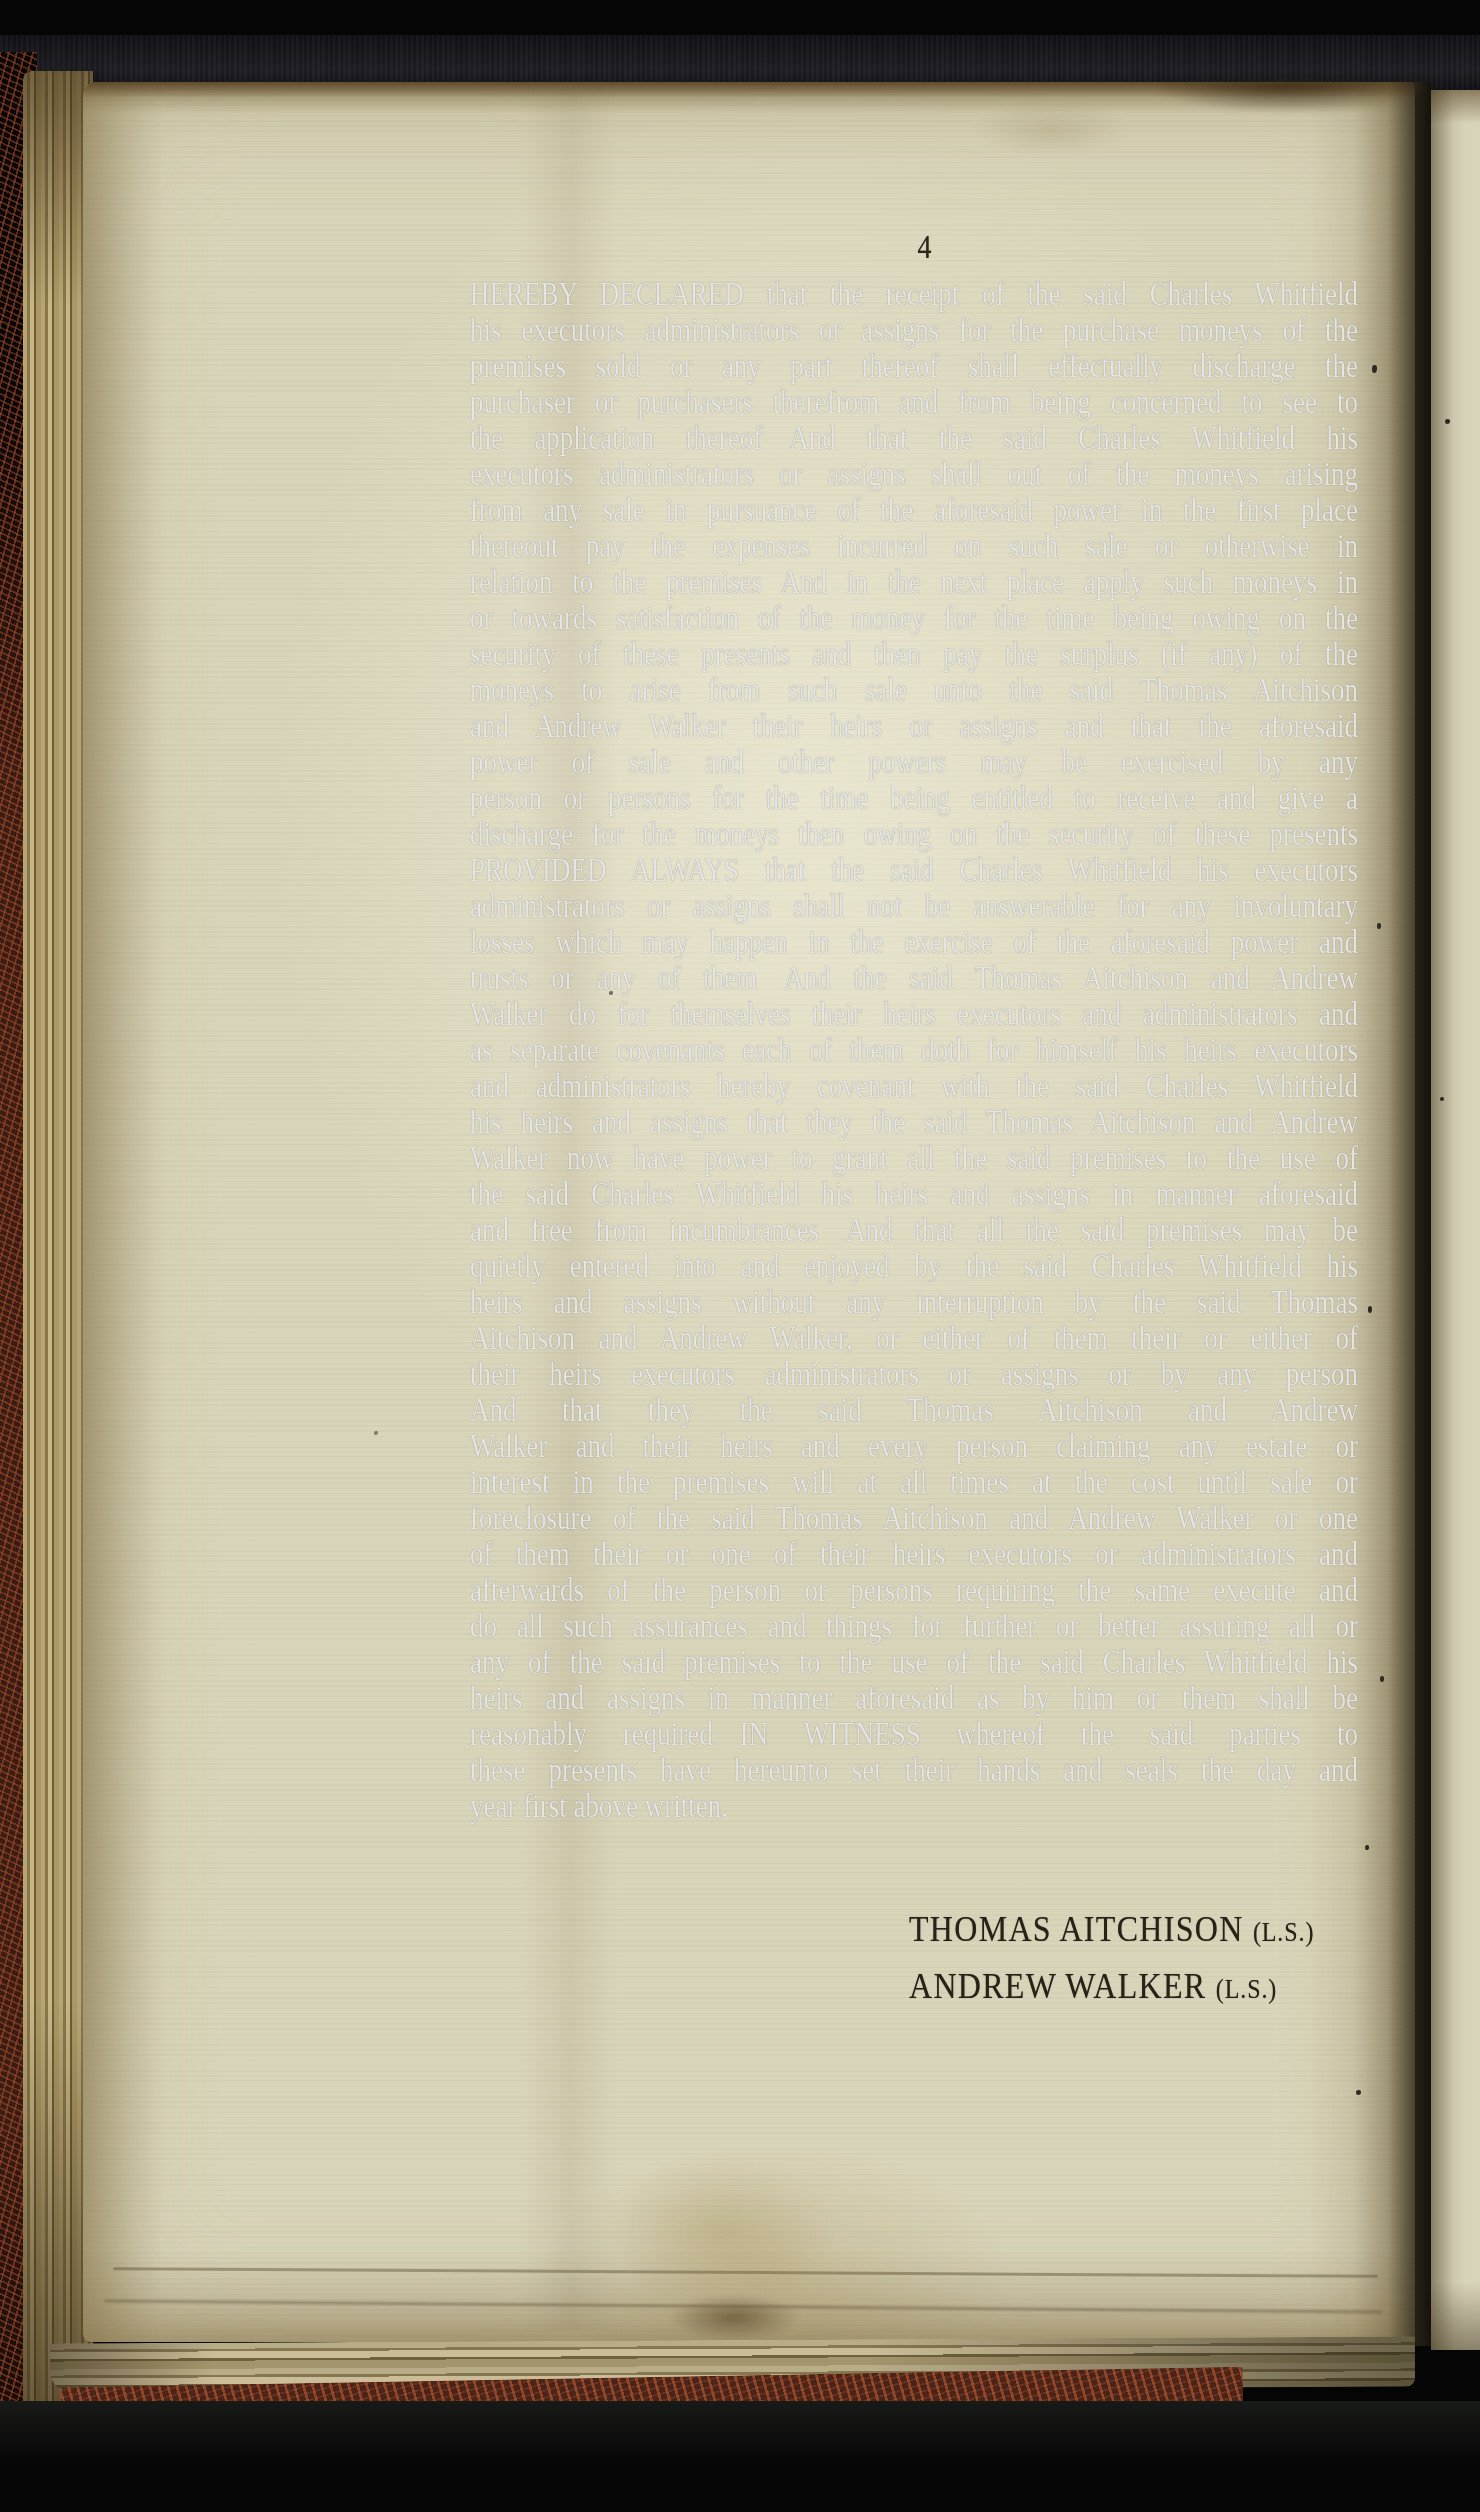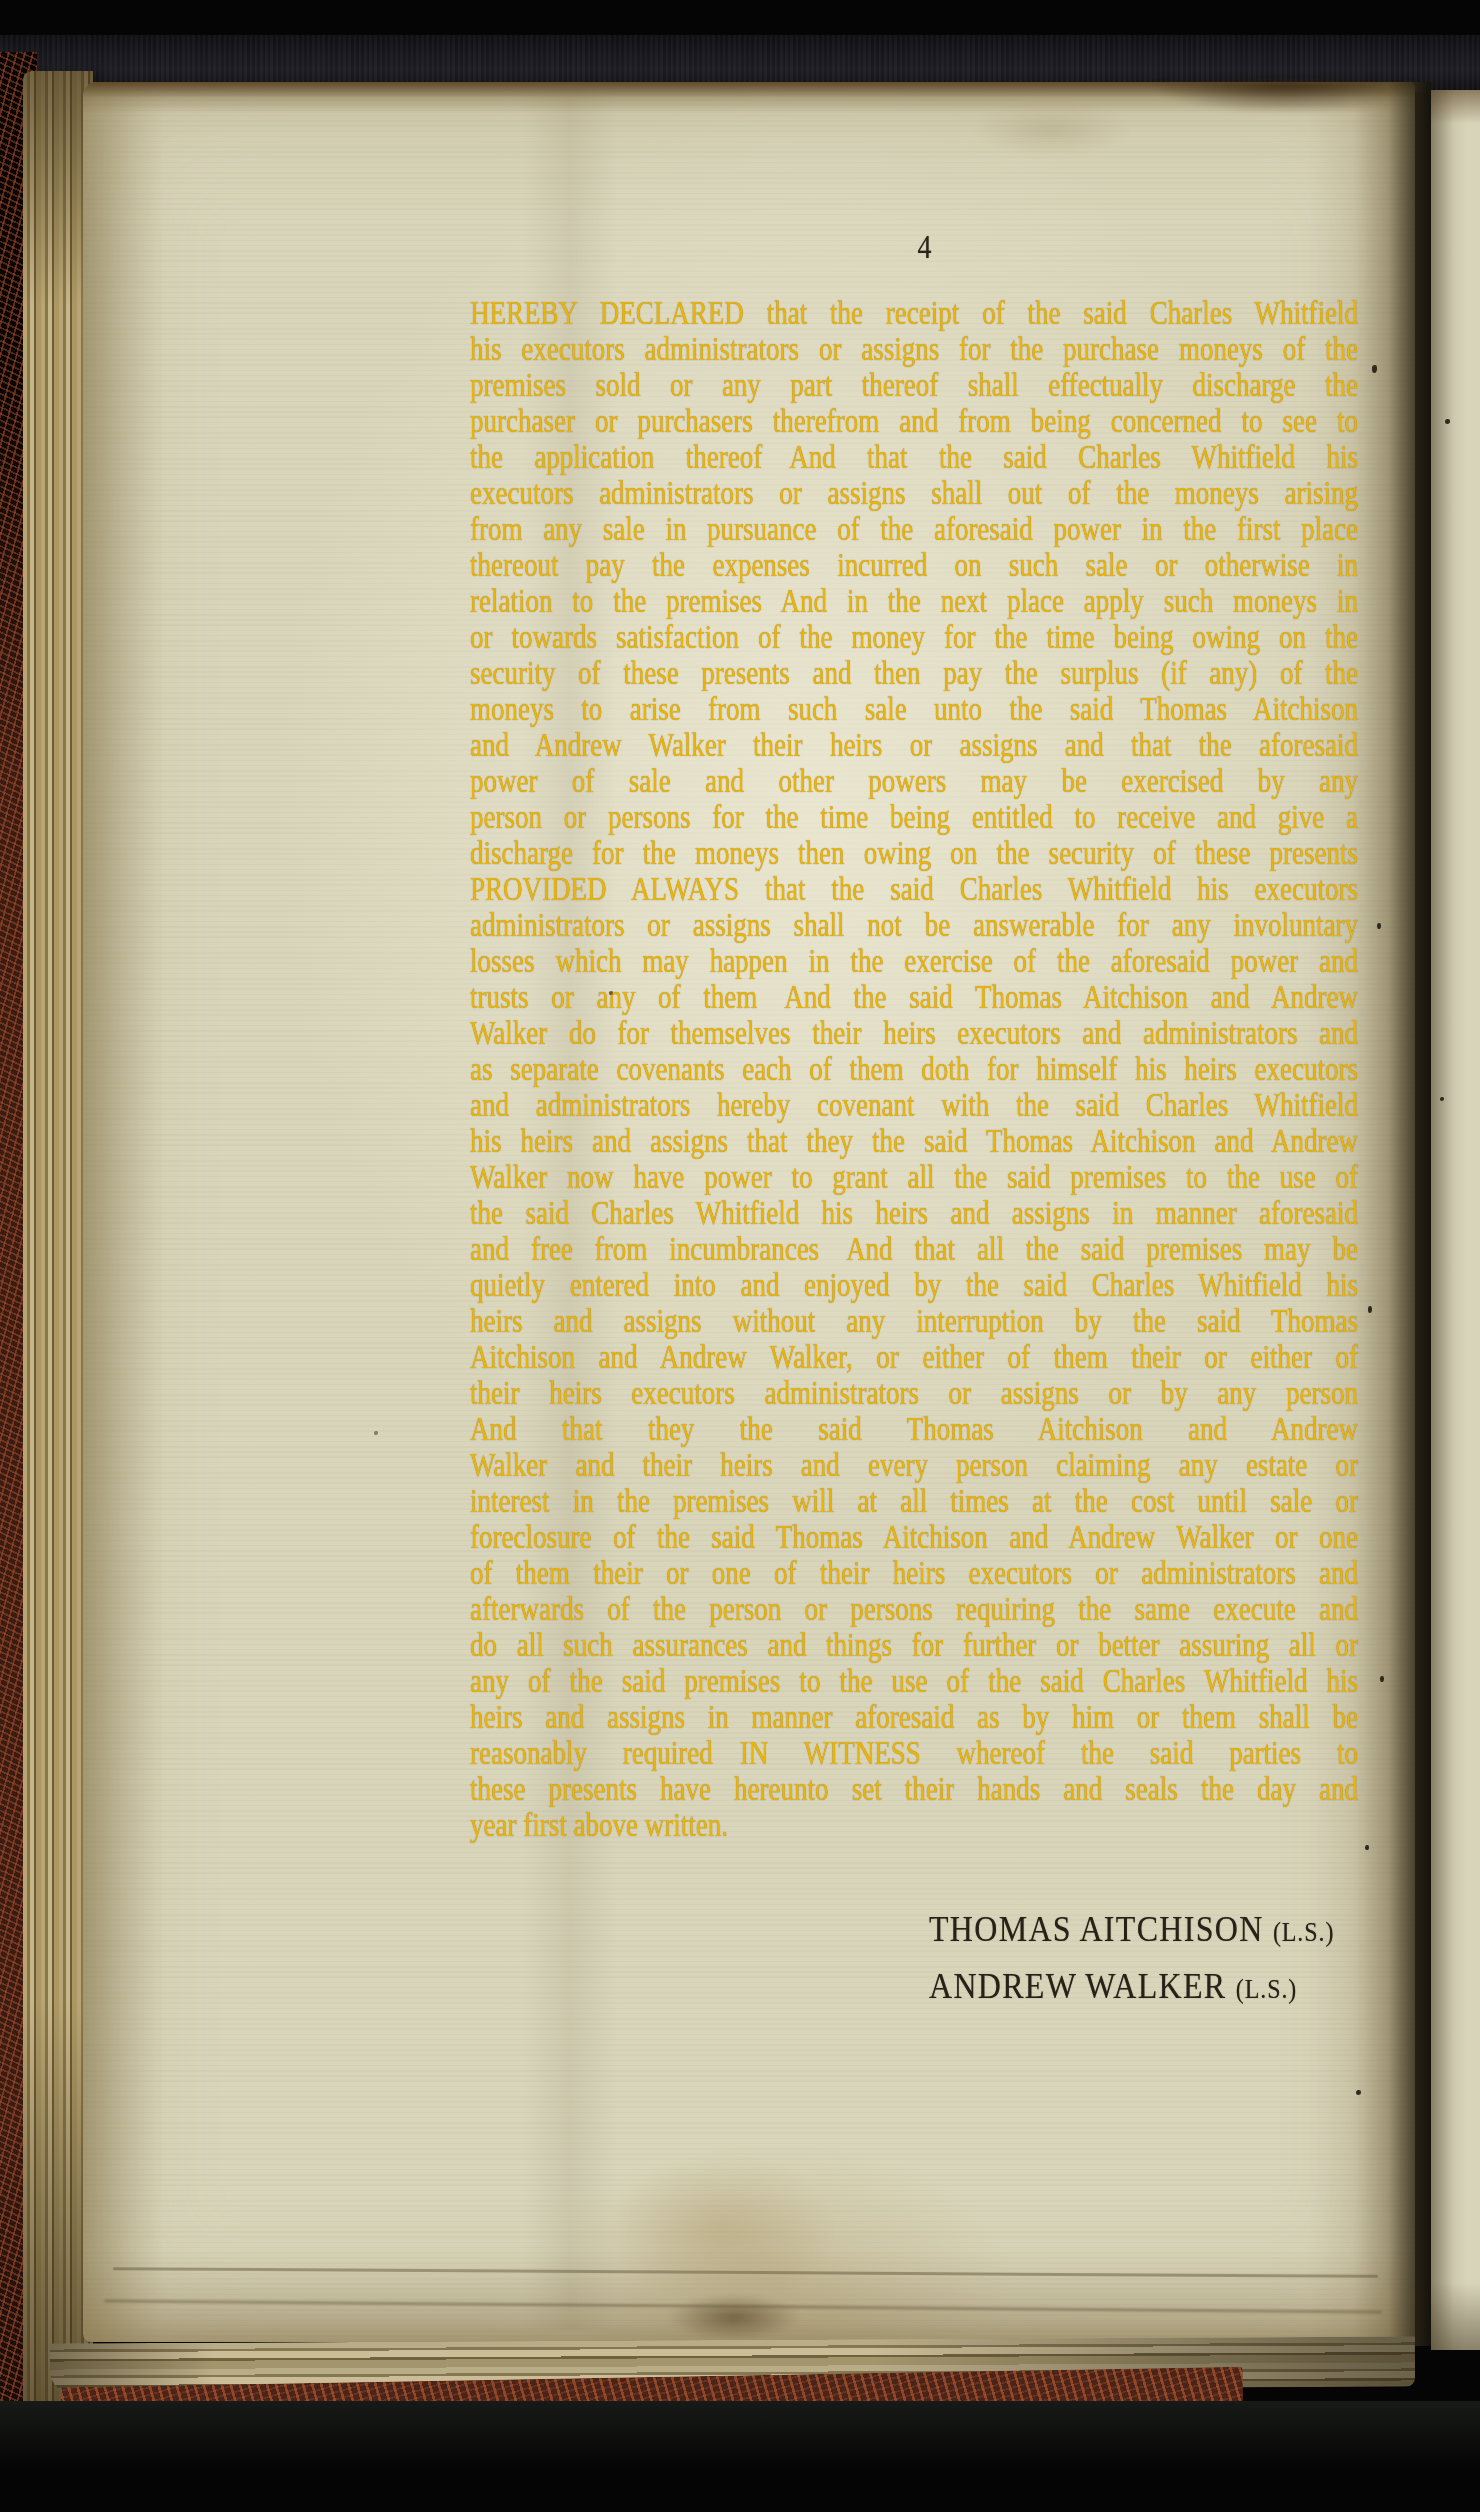--- a/index.html
+++ b/index.html
@@ -107,35 +107,35 @@
     background:linear-gradient(180deg,#181a17,#050505 60%);
   }
   
   .page-number{
     position:absolute;left:894px;top:231px;width:61px;
     font-size:28px;color:#2b251c;text-align:center;
     transform:scaleY(1.2);
     text-shadow:0 0 0.9px rgba(43,37,28,0.55);
   }
   .text-block{
-    position:absolute;left:470px;top:295px;width:888px;
-    color:#eab308;
+    position:absolute;left:470px;top:276px;width:888px;
+    color:#e5e5e5;
     font-size:27px;
     text-shadow:0 0 0.9px rgba(40,34,24,0.5);
   }
   .text-block .line{
     height:36px;line-height:36px;
     text-align:justify;text-align-last:justify;
     transform:scaleY(1.25);
     white-space:nowrap;
   }
   .text-block .line.last{text-align-last:left;white-space:normal;}
   .signatures{
     position:absolute;left:909px;top:1900px;
-    color:#272218;text-shadow:0 0 0.9px rgba(40,34,24,0.5);margin-left:20px;
+    color:#272218;text-shadow:0 0 0.9px rgba(40,34,24,0.5);
   }
   .sig-row{
     height:57px;line-height:57px;
     font-size:32px;letter-spacing:1.3px;
     transform:scaleY(1.15);
     white-space:nowrap;
   }
   .sig-row .seal{font-size:24px;letter-spacing:0.9px;}
   
   .stain{position:absolute;border-radius:50%;pointer-events:none;}

